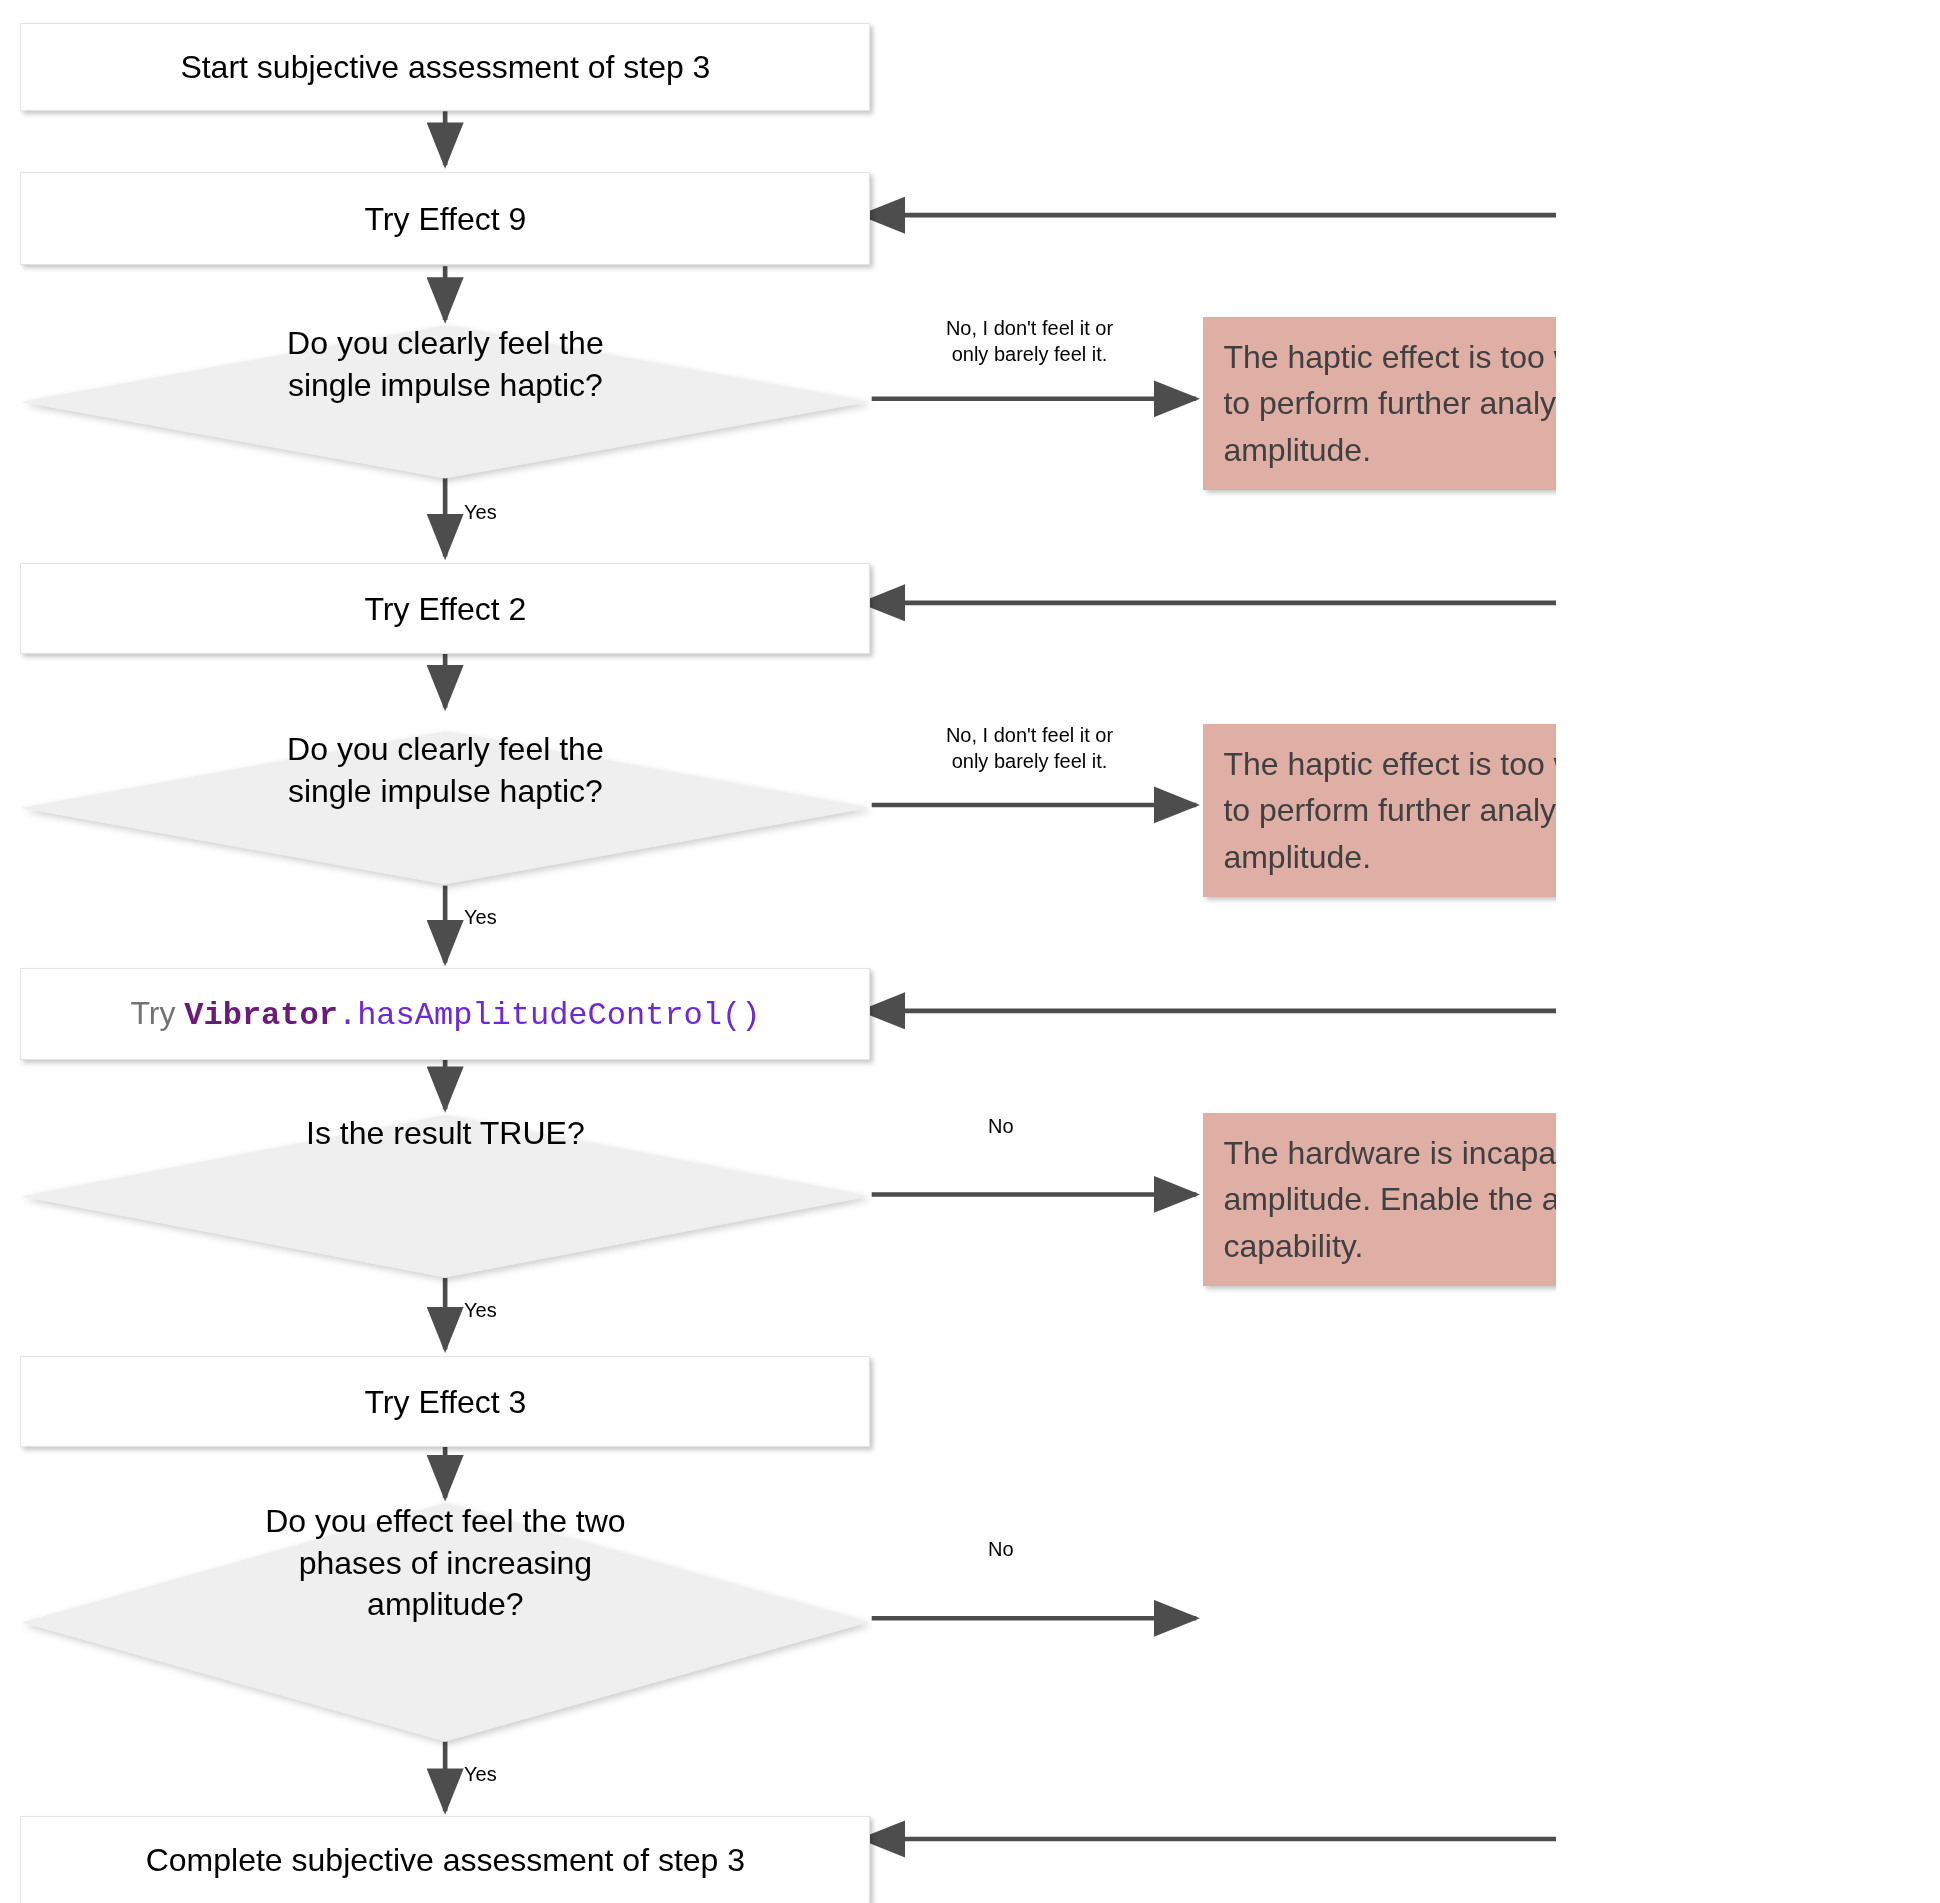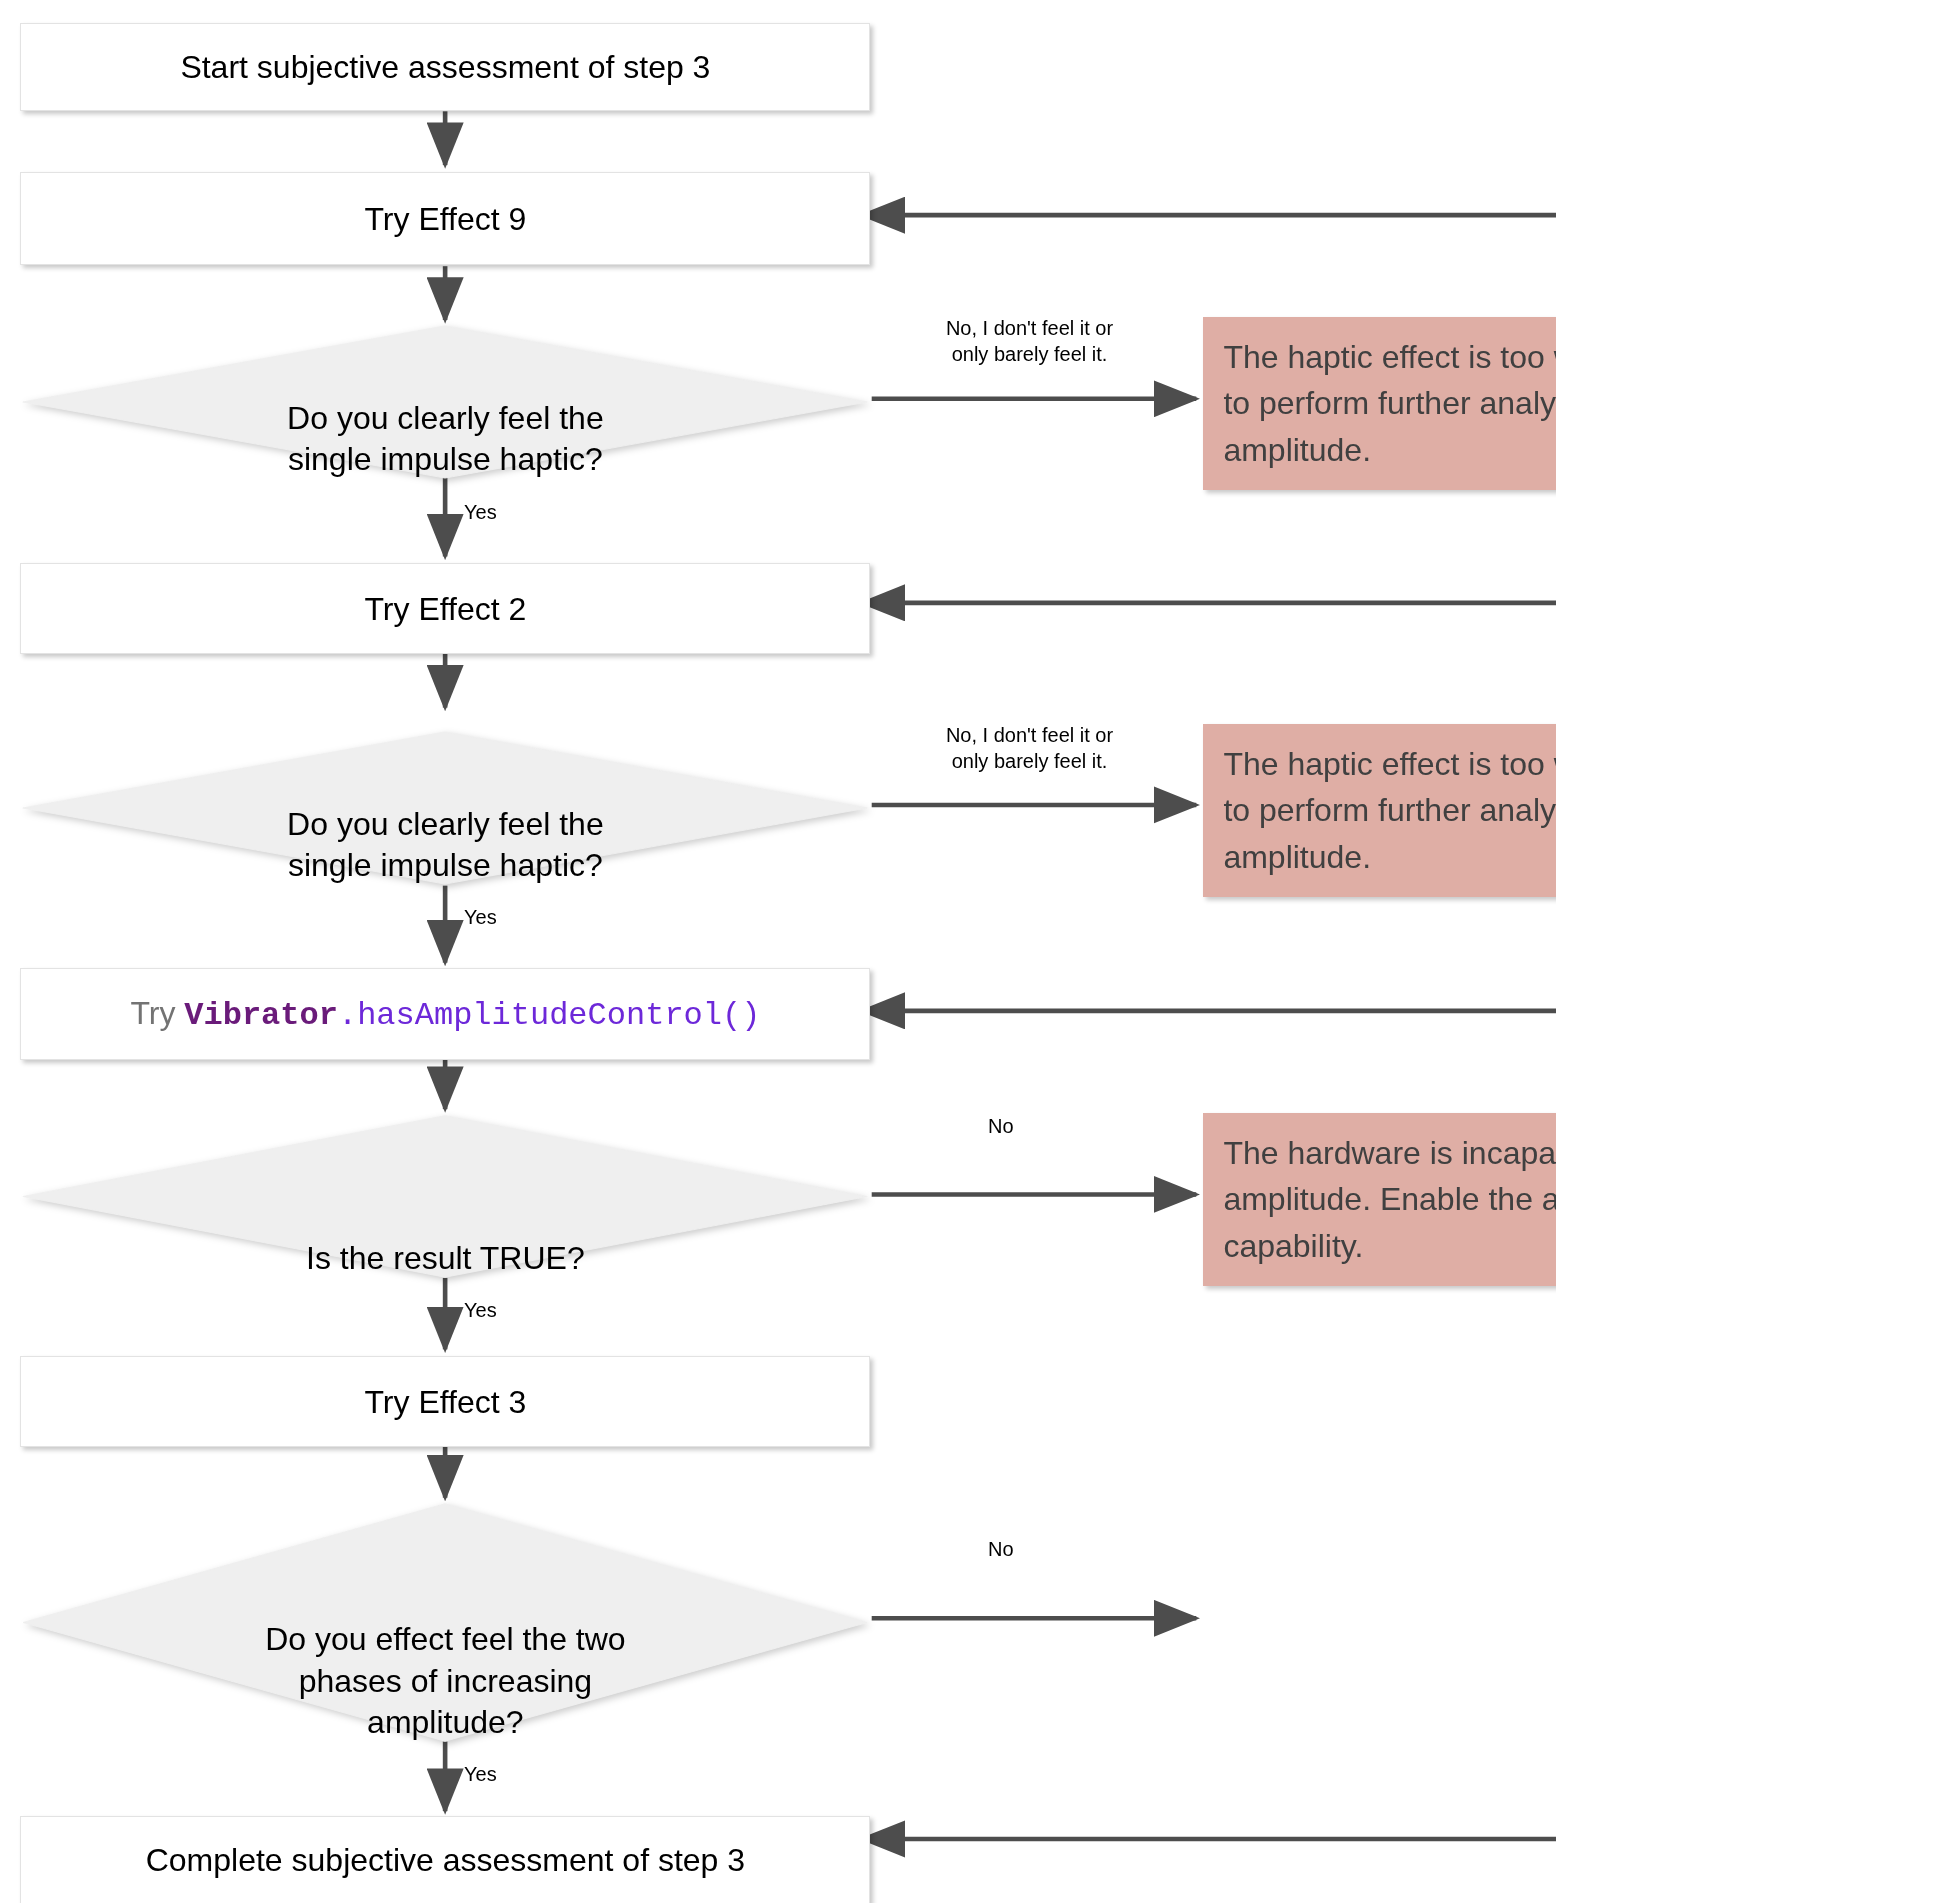--- a/index.html
+++ b/index.html
@@ -52,21 +52,21 @@
     position: absolute;
     left: 0; top: 0;
     overflow: visible;
   }
   .diamond-label {
     position: absolute;
     left: 0; top: 0;
     width: 100%;
     height: 100%;
     display: flex;
-    align-items: flex-end;
+    align-items: flex-start;
     justify-content: center;
     text-align: center;
     font-size: 32px;
     line-height: 1.3;
     color: #000000;
     pointer-events: none;
   }
   
   .edge-label {
     position: absolute;

